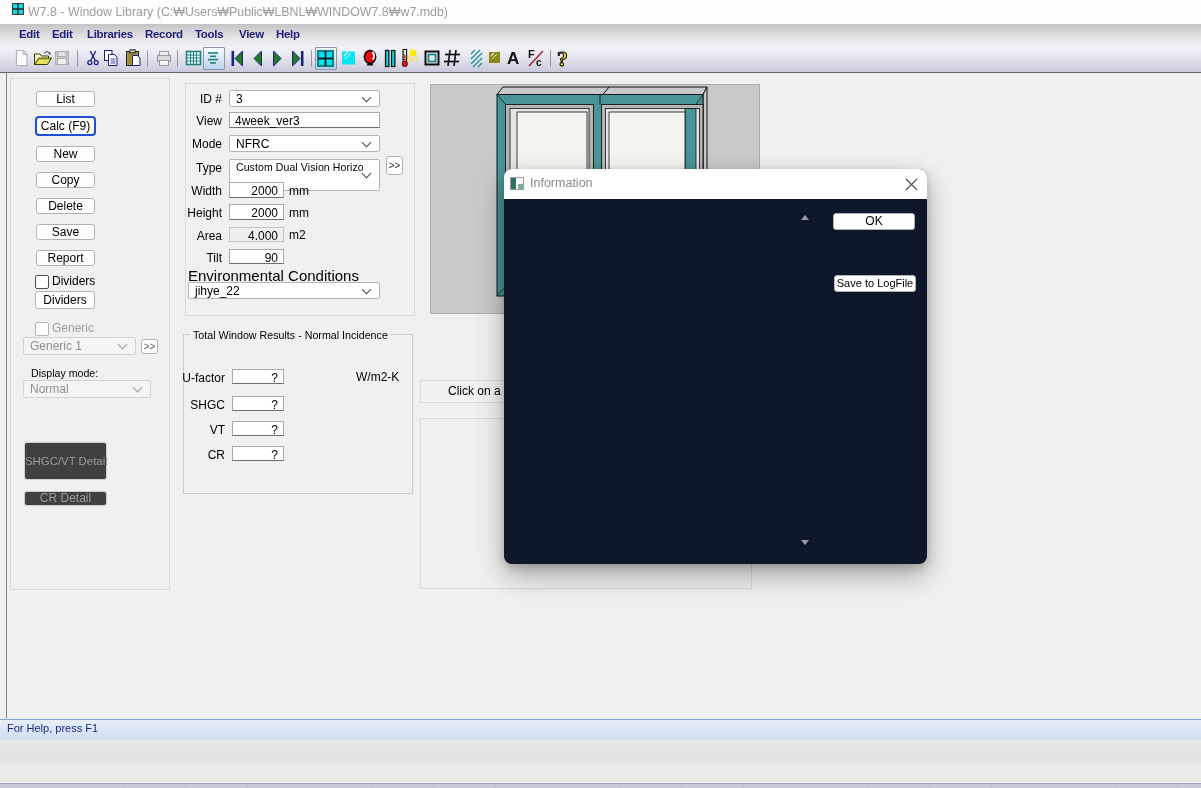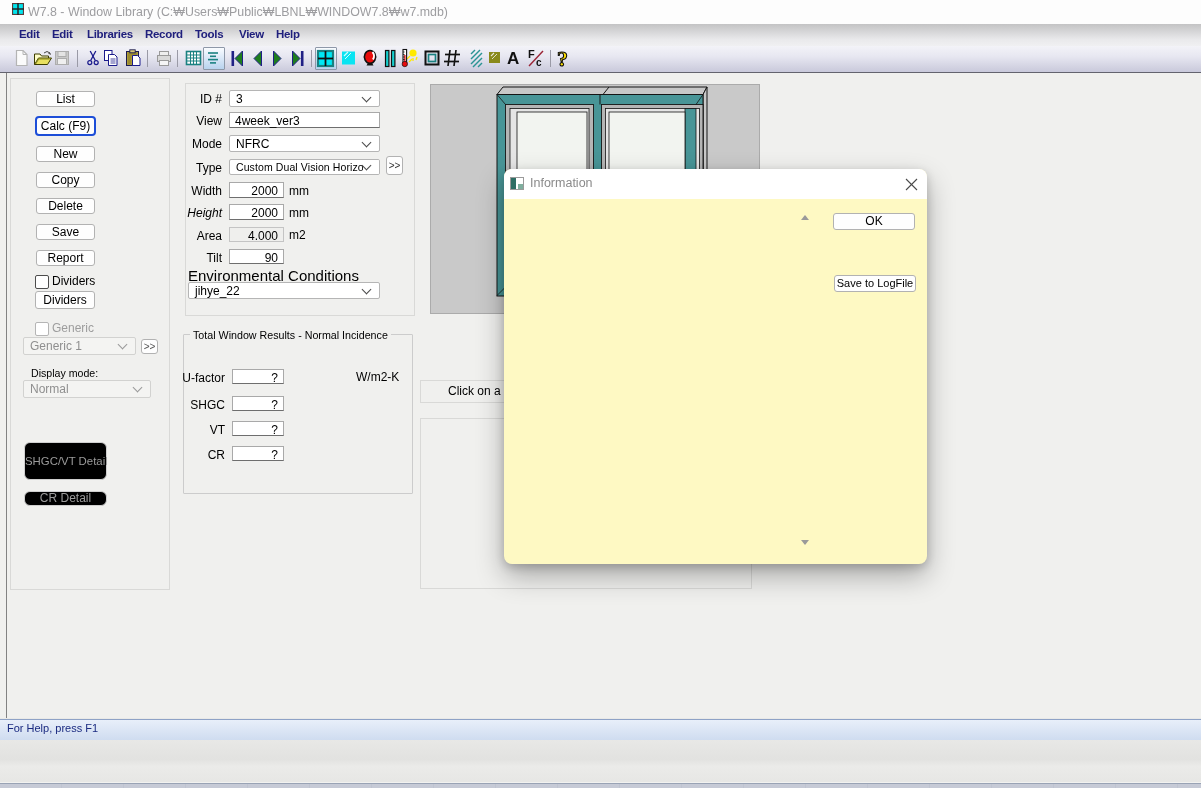--- a/index.html
+++ b/index.html
@@ -11,38 +11,38 @@
   #titletext{left:28px;top:5px;font-size:12.4px;color:#9d9da0;}
   #menubar{left:0;top:24px;width:1201px;height:22px;background:linear-gradient(#c3c3c4,#e9e9eb 70%,#f0f0f2);}
   .menuitem{position:absolute;top:28px;font-size:11.5px;font-weight:bold;letter-spacing:-0.3px;color:#20207d;}
   #toolbar{left:0;top:46px;width:1201px;height:26px;background:linear-gradient(#f3f3f8,#e7e7f1 40%,#c9c9db);border-bottom:1px solid #63636e;}
   .tbtn{position:absolute;top:1px;width:22px;height:23px;background:linear-gradient(#fafcff,#dcE9f8 45%,#b9d3ee);border:1px solid #8e98a8;border-radius:1px;}
   
   #client{left:0;top:73px;width:1201px;height:645px;background:#f0f0ee;}
   #clientedge{left:6px;top:73px;width:1px;height:645px;background:#828282;}
   .panel{position:absolute;border:1px solid #d9d9d7;}
   .btn{position:absolute;background:#fefefe;border:1px solid #b2b2b2;border-radius:3px;font-size:12px;color:#000;text-align:center;box-sizing:border-box;line-height:14px;white-space:nowrap;}
-  .btn.dis{color:#9b9b9b;background:#000000;border-color:#cfcfcf;border-radius:6px;}
+  .btn.dis{color:#9b9b9b;background:#404040;border-color:#cfcfcf;}
   .lbl{position:absolute;font-size:12px;color:#000;white-space:nowrap;}
   .lblr{position:absolute;font-size:12px;color:#000;text-align:right;white-space:nowrap;}
   .cb{position:absolute;width:12px;height:12px;background:#fff;border:1px solid #4d4d4d;border-radius:2px;}
   .cb.dis{border-color:#b5b5b5;}
   .dd{position:absolute;background:#fff;border:1px solid #b5b5b5;border-radius:2px;font-size:12px;color:#000;box-sizing:border-box;padding:1px 0 0 6px;white-space:nowrap;overflow:hidden;}
   .dd::after{content:"";position:absolute;right:9px;top:50%;width:6px;height:6px;border-right:1.2px solid #4a4a4a;border-bottom:1.2px solid #4a4a4a;transform:translateY(-72%) rotate(45deg);z-index:2;}
   .dd.dis{color:#8f8f8f;border-color:#d2d2d0;background:#f4f4f2;}
   .dd.dis::after{border-color:#9a9a9a;}
   .inp{position:absolute;background:#fff;border:1px solid #a9a9a9;border-bottom-color:#6e6e6e;font-size:12px;color:#000;box-sizing:border-box;text-align:right;padding:1px 5px 0 0;}
   .inp.dis{background:#efefed;border-color:#c4c4c4;}
   
   #statusbar{left:0;top:719px;width:1201px;height:21px;background:linear-gradient(#e8effa,#cfdcf0);border-top:1px solid #8ea2c6;box-sizing:border-box;}
   #statustext{left:7px;top:722px;font-size:12px;color:#1a2a80;}
   #belowbar{left:0;top:740px;width:1201px;height:48px;background:linear-gradient(#e8e8e6,#e2e2e0 40%,#ebebe9 55%,#e5e5e3);}
   #taskstrip{left:0;top:783px;width:1201px;height:5px;background:repeating-linear-gradient(90deg,#c6cad6 0 61px,#bfc4d1 61px 62px);border-top:1px solid #99a3b5;box-shadow:0 -1px 0 #f2f2f0;box-sizing:border-box;}
   
-  #dialog{left:504px;top:169px;width:423px;height:395px;background:#fef9c3;border-radius:8px;box-shadow:0 12px 28px rgba(0,0,0,0.30),0 3px 10px rgba(0,0,0,0.18);}
+  #dialog{left:504px;top:169px;width:423px;height:395px;background:#0f172a;border-radius:8px;box-shadow:0 12px 28px rgba(0,0,0,0.30),0 3px 10px rgba(0,0,0,0.18);}
   #dlgtitle{position:absolute;left:0;top:0;width:100%;height:30px;background:#fff;border-radius:8px 8px 0 0;}
   #dlgtext{position:absolute;left:11px;top:39px;width:301px;height:345px;background:#f3f3f2;border:1px solid #c6c6c6;box-sizing:border-box;font-size:10.5px;color:#111;line-height:13.5px;padding:4px 2px 0 1.5px;white-space:nowrap;overflow:hidden;}
 </style>
 </head>
 <body>
 <div id="stage">
 
   <div class="abs" id="titlebar"></div>
   <svg class="abs" style="left:12px;top:3px" width="12" height="12" viewBox="0 0 13 13">
     <rect x="0.5" y="0.5" width="12" height="12" fill="#00e5ee" stroke="#5a3a3a" stroke-width="1.4"></rect>
@@ -220,26 +220,26 @@
   <div class="btn dis" style="left:24px;top:491px;width:83px;height:15px;line-height:13px;">CR Detail</div>
 
   <div class="panel" style="left:185px;top:83px;width:228px;height:231px;"></div>
   <div class="lblr" style="left:150px;top:92px;width:72px;">ID #</div>
   <div class="dd" style="left:229px;top:90px;width:151px;height:17px;line-height:14px;">3</div>
   <div class="lblr" style="left:150px;top:114px;width:72px;">View</div>
   <div class="inp" style="left:229px;top:112px;width:151px;height:16px;text-align:left;padding-left:5px;">4week_ver3</div>
   <div class="lblr" style="left:150px;top:137px;width:72px;">Mode</div>
   <div class="dd" style="left:229px;top:135px;width:151px;height:17px;line-height:14px;">NFRC</div>
   <div class="lblr" style="left:150px;top:161px;width:72px;">Type</div>
-  <div class="dd" style="left:229px;top:159px;width:151px;height:16px;line-height:13px;font-size:10.5px;letter-spacing:0.1px;">Custom Dual Vision Horizon<i style="position:absolute;right:0;top:0;bottom:0;width:16px;background:#fff;"></i></div>
+  <div class="dd" style="left:229px;top:159px;width:151px;height:32px;line-height:13px;font-size:10.5px;letter-spacing:0.1px;">Custom Dual Vision Horizon<i style="position:absolute;right:0;top:0;bottom:0;width:16px;background:#fff;"></i></div>
   <div class="btn" style="left:386px;top:156px;width:17px;height:19px;color:#333;font-size:10px;line-height:17px;border-radius:3px;">&gt;&gt;</div>
   <div class="lblr" style="left:150px;top:184px;width:72px;">Width</div>
   <div class="inp" style="left:229px;top:182px;width:55px;height:16px;">2000</div>
   <div class="lbl" style="left:289px;top:184px;">mm</div>
-  <div class="lblr" style="left:150px;top:206px;width:72px;font-style:italic;">Height</div>
+  <div class="lblr" style="left:150px;top:206px;width:72px;">Height</div>
   <div class="inp" style="left:229px;top:204px;width:55px;height:16px;">2000</div>
   <div class="lbl" style="left:289px;top:206px;">mm</div>
   <div class="lblr" style="left:150px;top:229px;width:72px;">Area</div>
   <div class="inp dis" style="left:229px;top:227px;width:55px;height:15px;">4.000</div>
   <div class="lbl" style="left:289px;top:228px;">m2</div>
   <div class="lblr" style="left:150px;top:251px;width:72px;">Tilt</div>
   <div class="inp" style="left:229px;top:249px;width:55px;height:15px;">90</div>
   <div class="lbl" style="left:188px;top:267px;font-size:15px;">Environmental Conditions</div>
   <div class="dd" style="left:188px;top:282px;width:192px;height:17px;line-height:14px;">jihye_22</div>
 

